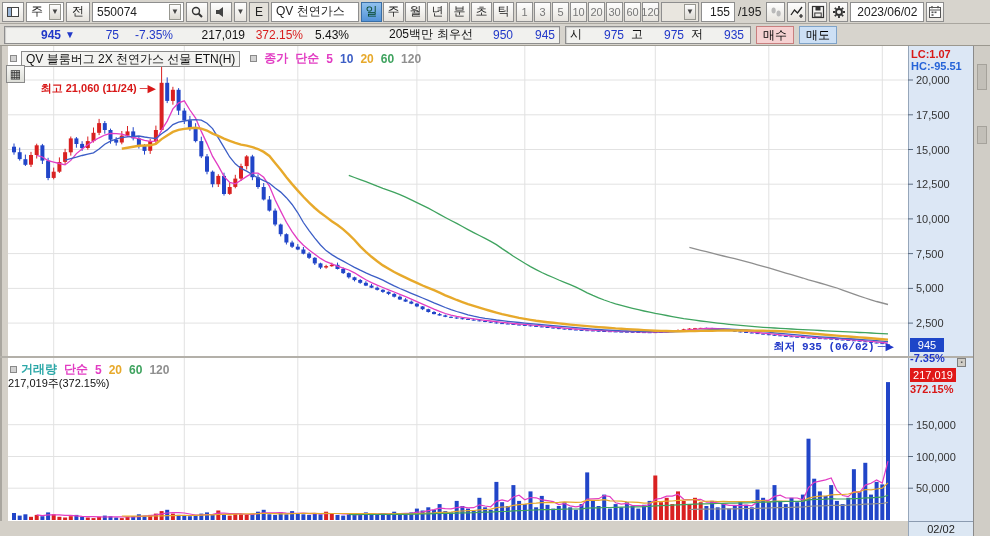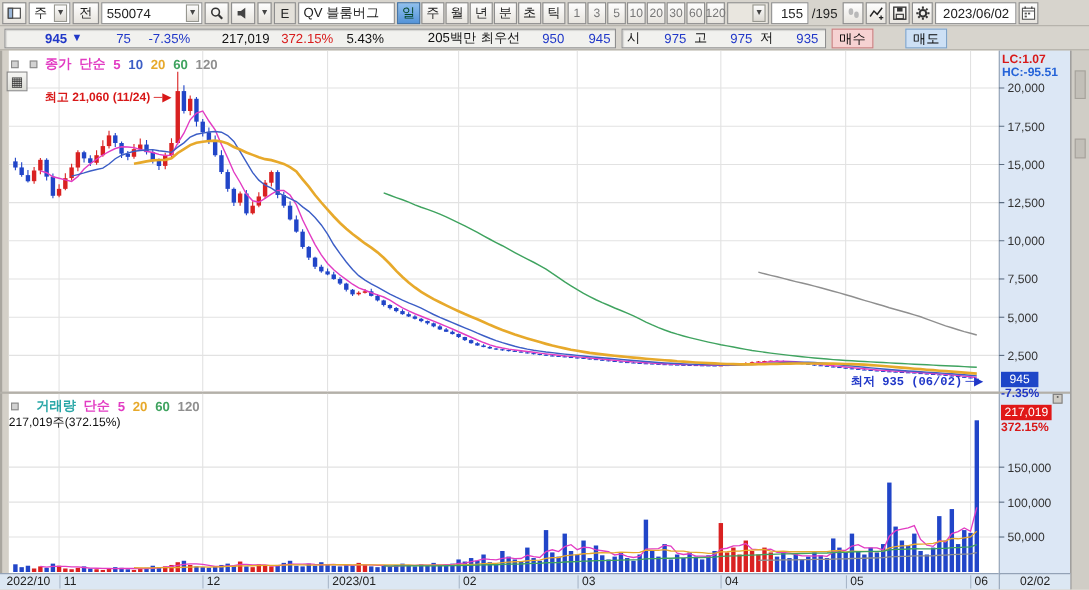--- a/index.html
+++ b/index.html
@@ -23,21 +23,21 @@
 
   
   .row2 { height:22px; display:flex; align-items:center; padding:1px 4px; gap:5px; background:#d7d4cd; border-bottom:1px solid #9b988f; }
   .qfield { height:18px; background:#f1f1ee; border:1px solid #8e8e8e; box-shadow:inset 1px 1px 1px rgba(0,0,0,.15); display:flex; align-items:center; }
   .qfield span { display:inline-block; text-align:right; }
   .blue { color:#2138c8; }
   .red { color:#d81d1d; }
   .lblk { color:#111; text-align:center !important; }
   .buy-btn, .sell-btn { width:38px; height:18px; border:1px solid #8e8e8e; font-size:12px; }
   .buy-btn { background:#f6d2d2; border-color:#c87f7f; }
-  .sell-btn { background:#cde0f5; border-color:#7fa3c8;margin-left:24px; }
+  .sell-btn { background:#cde0f5; border-color:#7fa3c8; }
 
   
   .chart-region { position:relative; width:990px; height:490px; background:#d4d0c8; }
   .left-strip { position:absolute; left:0; top:0; width:8px; height:475px; background:#d4d0c8; border-left:2px solid #a9a69f; }
   .price-pane { position:absolute; left:8px; top:0; width:900px; height:310px; background:#fff; }
   .vol-pane { position:absolute; left:8px; top:312px; width:900px; height:163px; background:#fff; }
   .axis-col { position:absolute; left:908px; top:0; width:65px; height:475px; background:#dce7f5; border-left:1px solid #96a6ba; }
   .splitter { position:absolute; left:0; top:310px; width:973px; height:2px; background:#b3b0a9; }
   .right-strip { position:absolute; left:973px; top:0; width:17px; height:490px; background:#d0cdc6; border-left:1px solid #8a8a8a; }
   .right-strip .notch { position:absolute; left:3px; width:10px; height:26px; background:#c2bfb8; border:1px solid #a5a29b; }
@@ -49,21 +49,21 @@
   .chip { border:1px solid #8a8a8a; background:#f3f3f1; padding:0 4px; height:16px; line-height:14px; font-size:12px; color:#111; }
   .legend { display:flex; gap:7px; align-items:center; font-weight:bold; font-size:12px; }
   .grid-btn { left:6px; top:19px; width:19px; height:18px; border:1px solid #8a8a8a; background:linear-gradient(#f6f6f4,#ddded8); font-size:12px; line-height:16px; text-align:center; color:#333; }
   .ann { font-size:11px; font-weight:bold; white-space:nowrap; }
   .lc-hc { left:911px; font-size:11px; font-weight:bold; white-space:nowrap; }
   .tag { left:910px; height:14px; color:#fff; font-size:11px; text-align:center; line-height:14px; }
   #price-tag { width:34px; background:#1e46c8; }
   #vol-tag { width:46px; background:#e01818; }
   .tag-pct { left:910px; font-size:11px; font-weight:bold; }
   #corner-icon { left:957px; width:9px; height:9px; background:#cfccc5; border:1px solid #7d7d7d; font-size:6px; line-height:7px; text-align:center; color:#555; }
-  .vol-legend-row { left:10px; top:315px; display:flex; align-items:center; gap:16px; }
+  .vol-legend-row { left:10px; top:315px; display:flex; align-items:center; gap:4px; }
   #vol-readout { left:8px; top:330px; font-size:11px; color:#111; }
 
   .bottom-axis { position:absolute; left:0; top:475px; width:908px; height:15px; background:#dce7f3; border-top:1px solid #8b9bb0; font-size:11px; color:#222; z-index:4; }
   .x-label { position:absolute; top:1px; border-left:1px solid #a9b7c9; padding-left:3px; white-space:nowrap; }
   .x-label.edge { border-left:none; }
   .axis-date-cell { position:absolute; left:908px; top:475px; width:65px; height:15px; background:#dce7f3; border-top:1px solid #8b9bb0; border-left:1px solid #96a6ba; text-align:center; font-size:11px; color:#222; line-height:14px; z-index:4; }
 </style>
 </head>
 <body>
 
@@ -93,21 +93,21 @@
     </button>
     <button class="tb" style="width:22px">
       <svg class="icon16" viewBox="0 0 14 14">
           <path d="M2 5h3l4-3v10l-4-3H2z" fill="#444"></path>
         </svg>
     </button>
     <button class="tb" style="width:13px">
         <span style="font-size:8px;color:#444">▼</span>
       </button>
     <button class="tb" style="width:20px;background:#e4e1da">E</button>
-    <div class="inputf" style="width:88px">QV 블룸버그</div>
+    <div class="inputf" style="width:88px">QV 천연가스</div>
     <div class="seg">
       <button class="tb active">일</button>
       <button class="tb">주</button>
       <button class="tb">월</button>
       <button class="tb">년</button>
       <button class="tb">분</button>
       <button class="tb">초</button>
       <button class="tb">틱</button>
     </div>
     <div class="seg small">
@@ -729,20 +729,21 @@
           <text x="916" y="446.2">50,000</text>
           <line x1="908" y1="410.5" x2="913" y2="410.5" stroke="#5a6b80"></line>
           <text x="916" y="414.5">100,000</text>
           <line x1="908" y1="378.7" x2="913" y2="378.7" stroke="#5a6b80"></line>
           <text x="916" y="382.7">150,000</text>
         </g>
       </svg>
 
     <div class="overlay title-chip-row">
       <span class="bullet"></span>
+      <span class="chip">QV 블룸버그 2X 천연가스 선물 ETN(H)</span>
       <span class="legend" style="margin-left:6px">
         <span class="bullet"></span>
         <span style="color: rgb(226, 60, 195);">종가</span>
         <span style="color: rgb(226, 60, 195);">단순</span>
         <span style="color: rgb(226, 60, 195);">5</span>
         <span style="color: rgb(60, 94, 198);">10</span>
         <span style="color: rgb(231, 169, 43);">20</span>
         <span style="color: rgb(63, 163, 95);">60</span>
         <span style="color: rgb(143, 143, 143);">120</span>
       </span>
@@ -767,31 +768,20 @@
         <span style="color: rgb(42, 167, 167);">거래량</span>
         <span style="color: rgb(226, 60, 195);">단순</span>
         <span style="color: rgb(226, 60, 195);">5</span>
         <span style="color: rgb(231, 169, 43);">20</span>
         <span style="color: rgb(63, 163, 95);">60</span>
         <span style="color: rgb(143, 143, 143);">120</span>
       </span>
     </div>
     <div class="overlay" id="vol-readout">217,019주(372.15%)</div>
 
-    <div class="bottom-axis" id="bottom-axis-labels">
-        <span class="x-label edge" style="left: 3px;">2022/10</span>
-        <span class="x-label" style="left: 54px;">11</span>
-        <span class="x-label" style="left: 184px;">12</span>
-        <span class="x-label" style="left: 298px;">2023/01</span>
-        <span class="x-label" style="left: 417px;">02</span>
-        <span class="x-label" style="left: 525px;">03</span>
-        <span class="x-label" style="left: 655px;">04</span>
-        <span class="x-label" style="left: 769px;">05</span>
-        <span class="x-label" style="left: 882px;">06</span>
-      </div>
     <div class="axis-date-cell">02/02</div>
 
     <div class="right-strip">
       <div class="notch" style="top:18px"></div>
       <div class="notch" style="top:80px;height:18px"></div>
     </div>
   </div>
 </div>
 
 </body></html>

